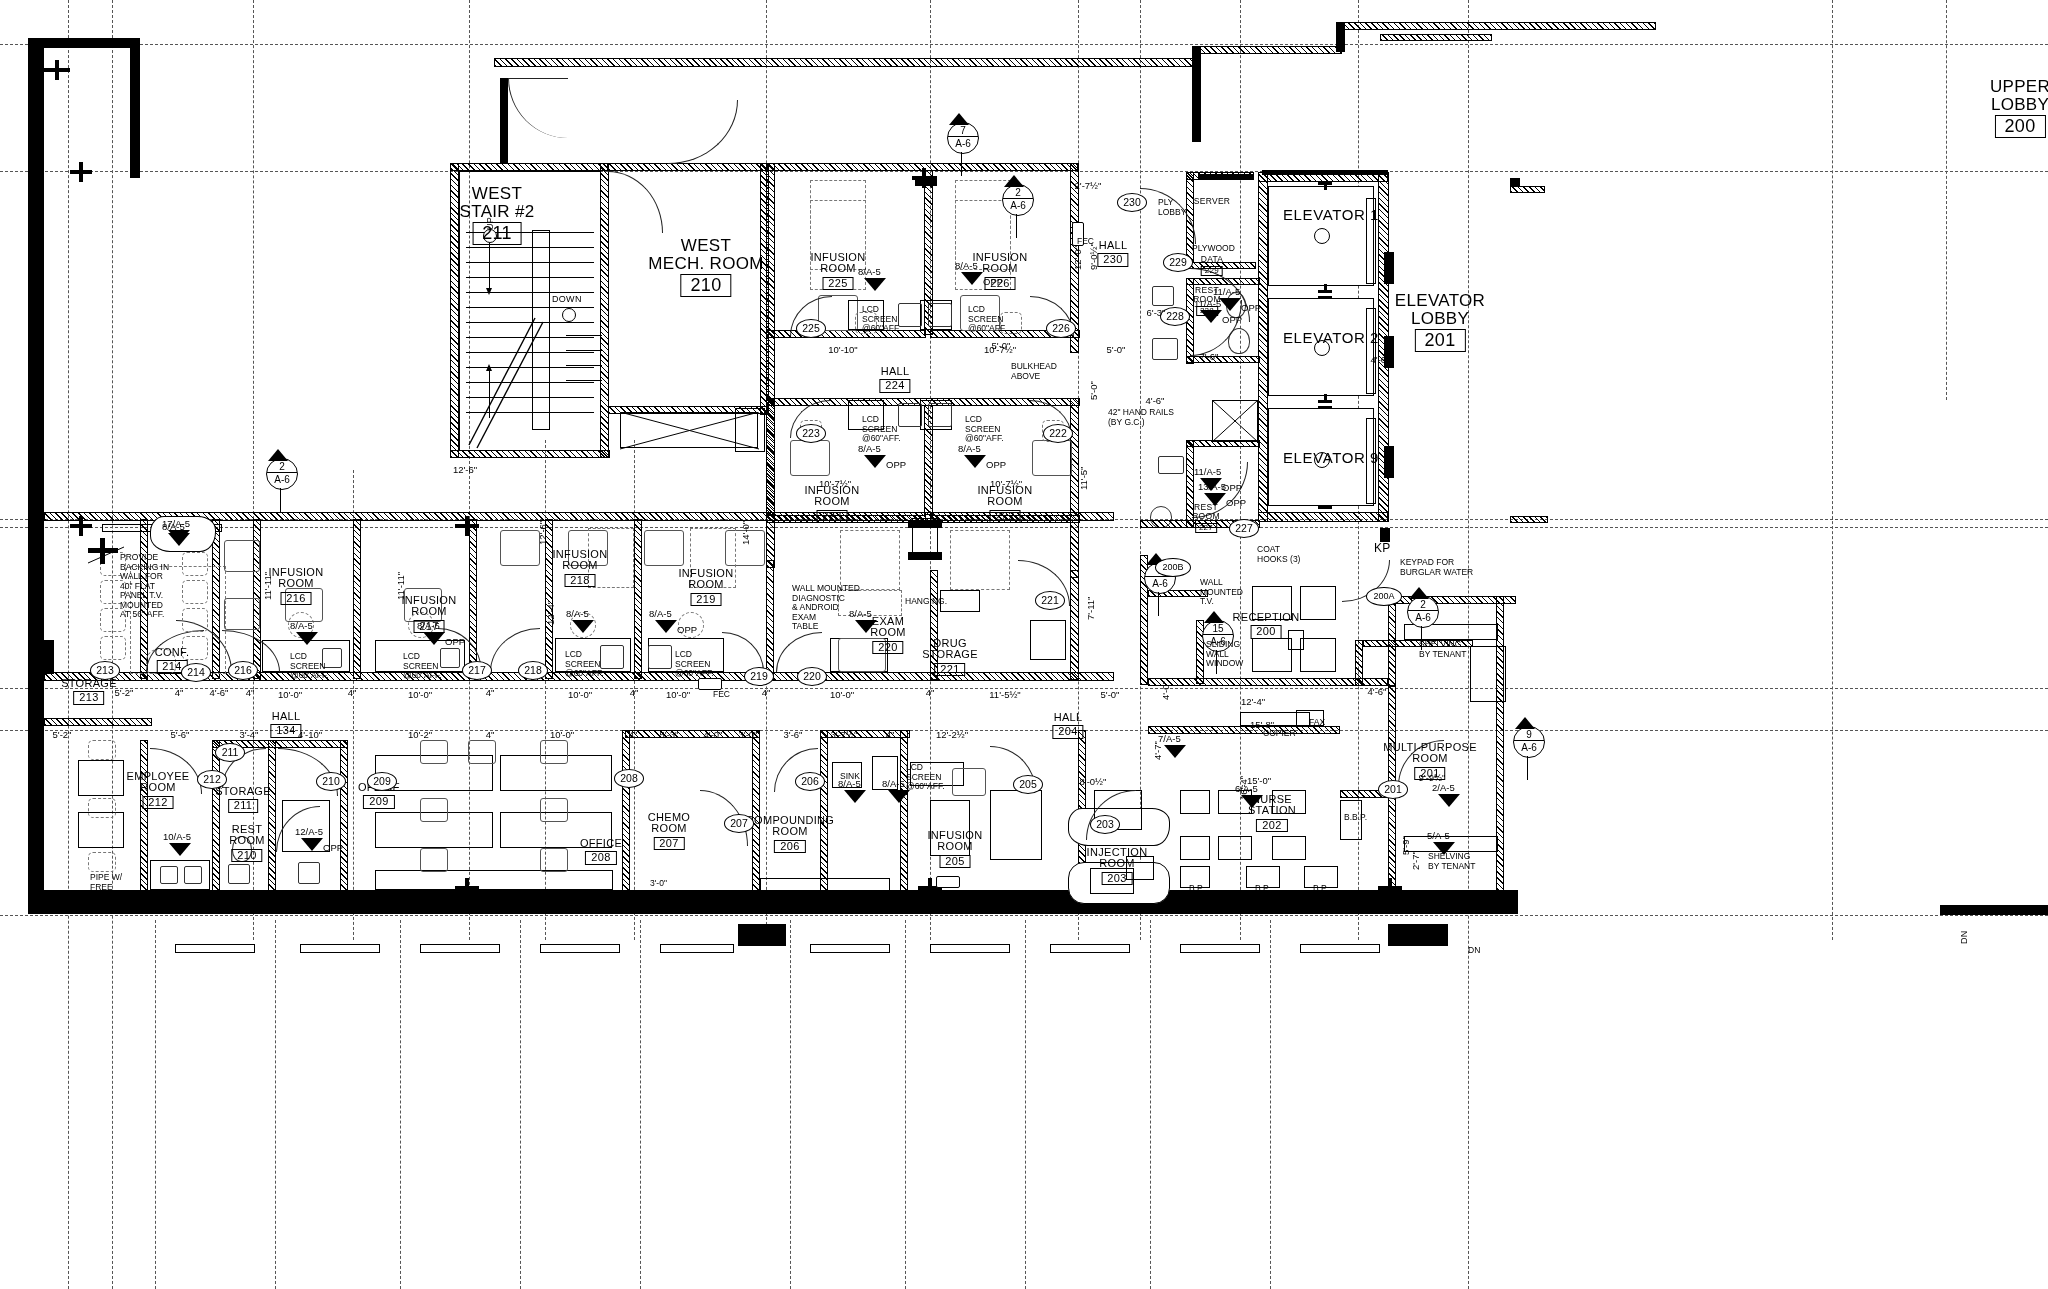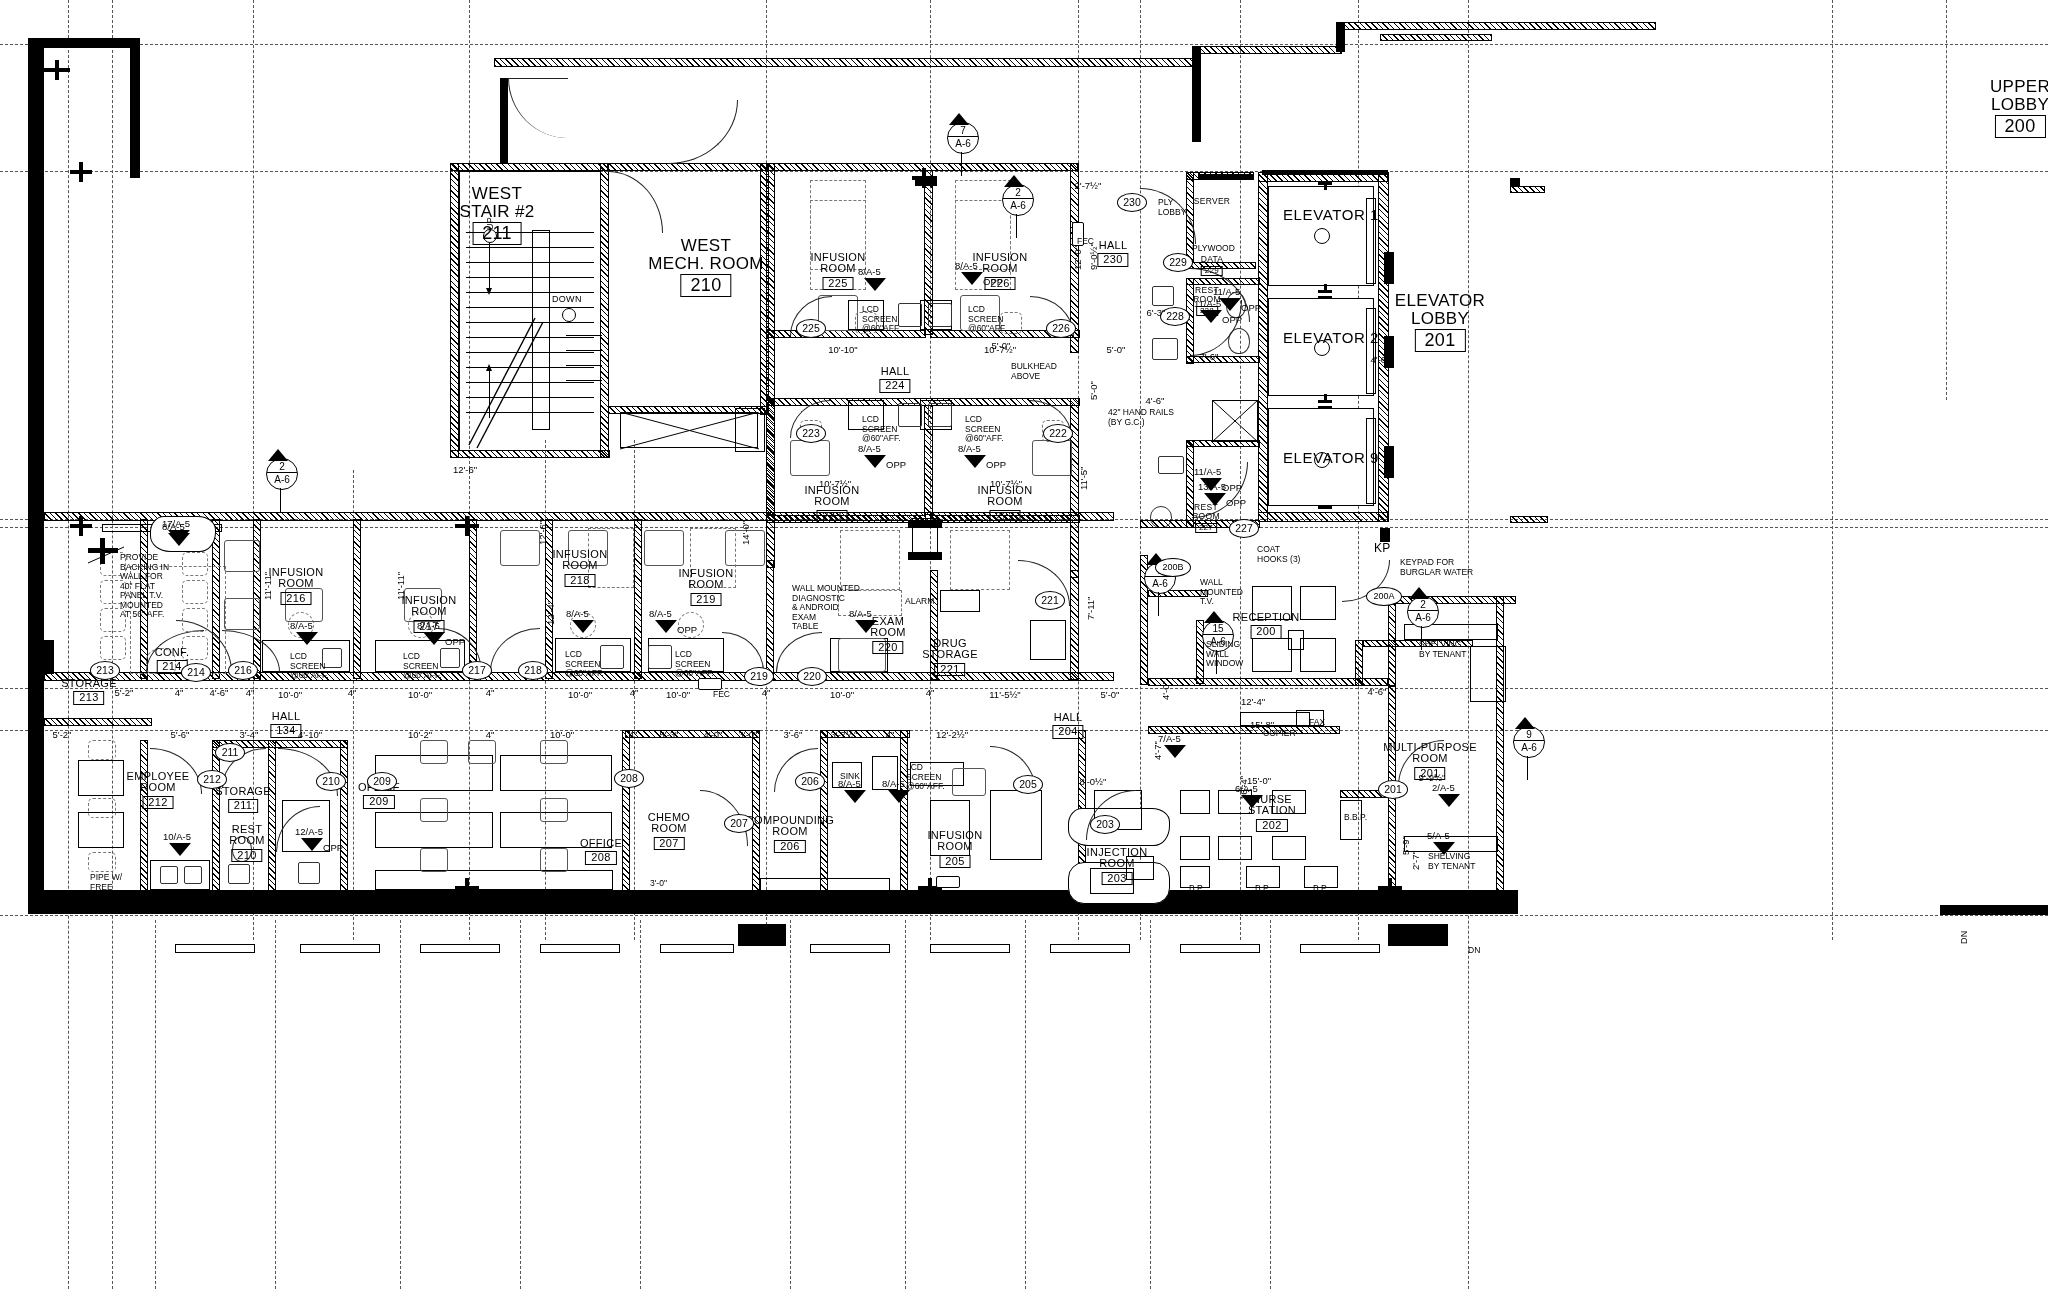--- a/index.html
+++ b/index.html
@@ -857,21 +857,21 @@
 BACKING IN
 WALL FOR
 40" FLAT
 PANEL T.V.
 MOUNTED
 AT 56" AFF.</div>
       <div class="note" style="left: 90px; top: 873px;">PIPE W/
 FREE
 HANGING
 WATER</div>
-      <div class="note" style="left: 905px; top: 597px;">ALARM.</div>
+      <div class="note" style="left: 905px; top: 597px;">HANGING.</div>
       <div class="note" style="left: 1077px; top: 237px;">FEC</div>
       <div class="note" style="left: 713px; top: 690px;">FEC</div>
       <div class="note" style="left: 1189px; top: 884px;">B.P.</div>
       <div class="note" style="left: 1255px; top: 884px;">B.P.</div>
       <div class="note" style="left: 1313px; top: 884px;">B.P.</div>
       <div class="note" style="left: 1344px; top: 813px;">B.B.P.</div>
       <div class="note" style="left: 1468px; top: 946px;">DN</div>
       <div class="note" style="left: 650px; top: 879px;">3'-0"
 HOOD</div>
       <div class="note" style="left: 824px; top: 893px;">6'-0" HOOD</div>

